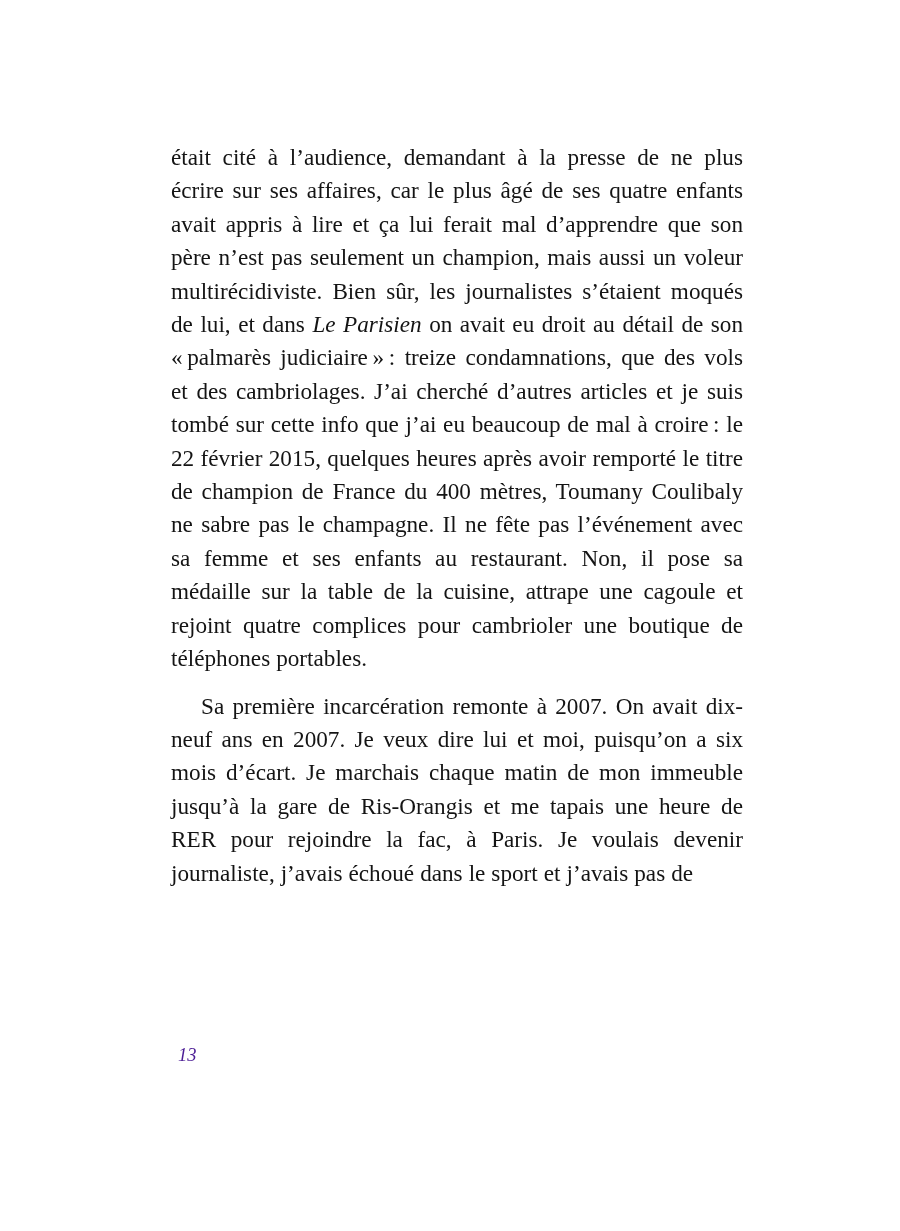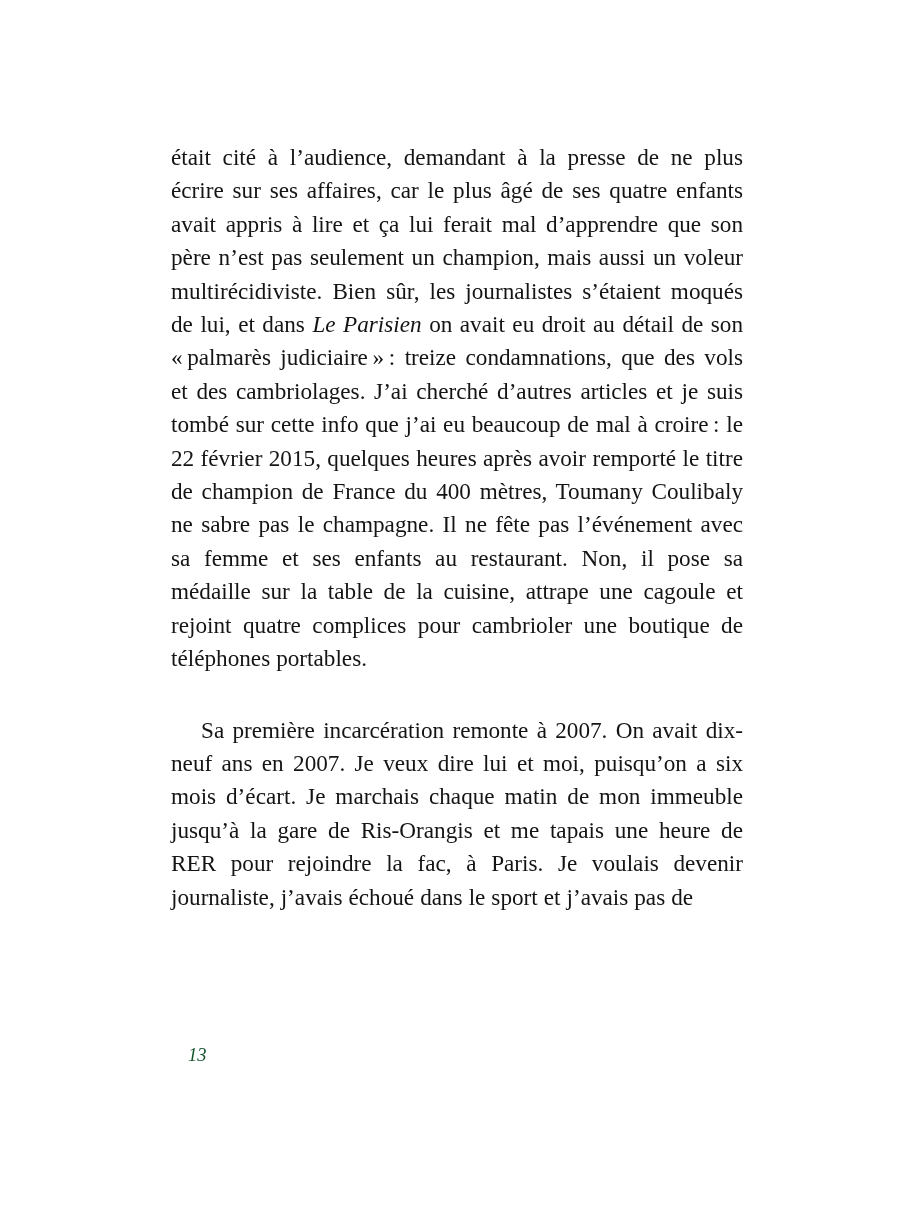--- a/index.html
+++ b/index.html
@@ -31,41 +31,41 @@
     line-height: 33.4px;
     text-align: justify;
     text-align-last: left;
     color: #141414;
     hyphens: manual;
     -webkit-hyphens: manual;
     word-spacing: 0.2px;
   }
 
   .para + .para {
-    margin-top: 38px;
+    margin-top: 14px;
   }
 
   .para.indented {
     text-indent: 30px;
   }
 
   .para i,
   .title-italic {
     font-style: italic;
     margin-top: 33px;
   }
 
   .folio {
     position: absolute;
-    left: 188px;
+    left: 178px;
     top: 1046px;
     font-size: 18.5px;
     font-style: italic;
     line-height: 1;
-    color: #14532d;
+    color: #4c1d95;
   }
 </style>
 </head>
 <body>
 
 <div class="page">
 
   <div class="text-block">
 
     <p class="para"><span>était cité à l’audience, demandant à la presse de ne plus écrire sur ses affaires, car le plus âgé de ses quatre enfants avait appris à lire et ça lui ferait mal d’apprendre que son père n’est pas seulement un champion, mais aussi un voleur multirécidiviste. Bien sûr, les journalistes s’étaient moqués de lui, et dans </span><i>Le Parisien</i><span> on avait eu droit au détail de son « palmarès judiciaire » : treize condamnations, que des vols et des cambriolages. J’ai cherché d’autres articles et je suis tombé sur cette info que j’ai eu beaucoup de mal à croire : le 22 février 2015, quelques heures après avoir remporté le titre de champion de France du 400 mètres, Toumany Coulibaly ne sabre pas le champagne. Il ne fête pas l’événement avec sa femme et ses enfants au restaurant. Non, il pose sa médaille sur la table de la cuisine, attrape une cagoule et rejoint quatre complices pour cambrioler une boutique de téléphones portables.</span></p>

